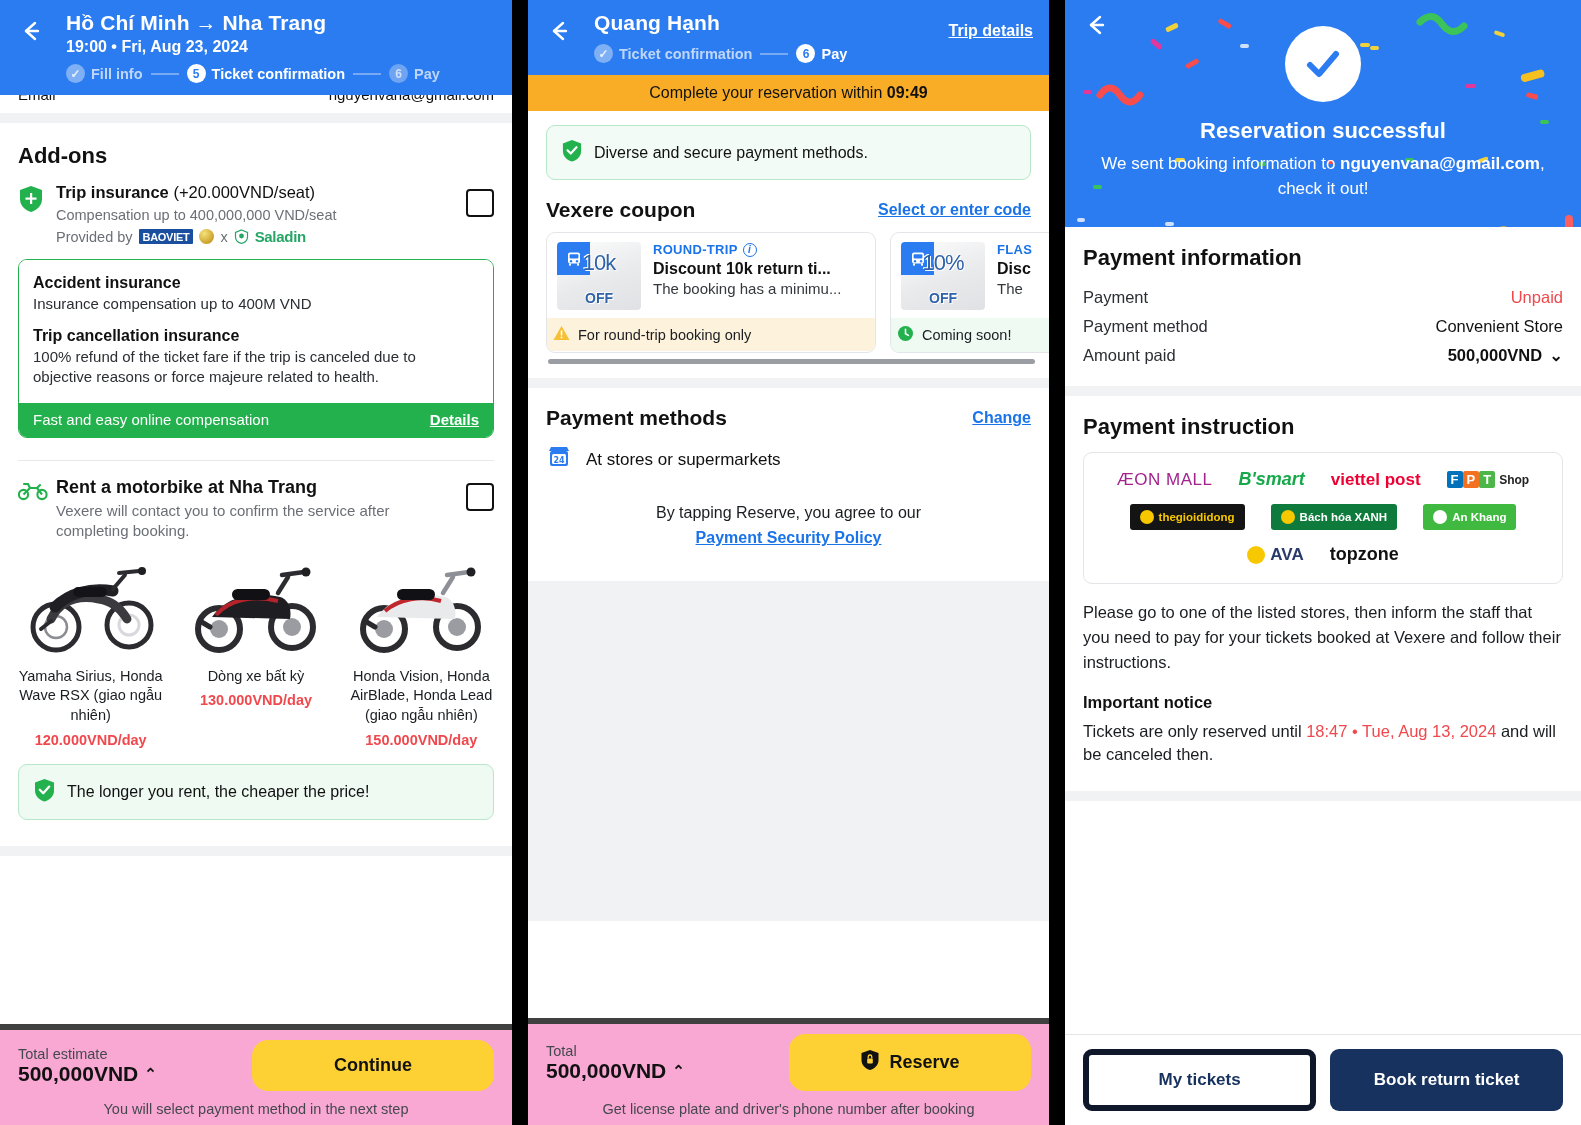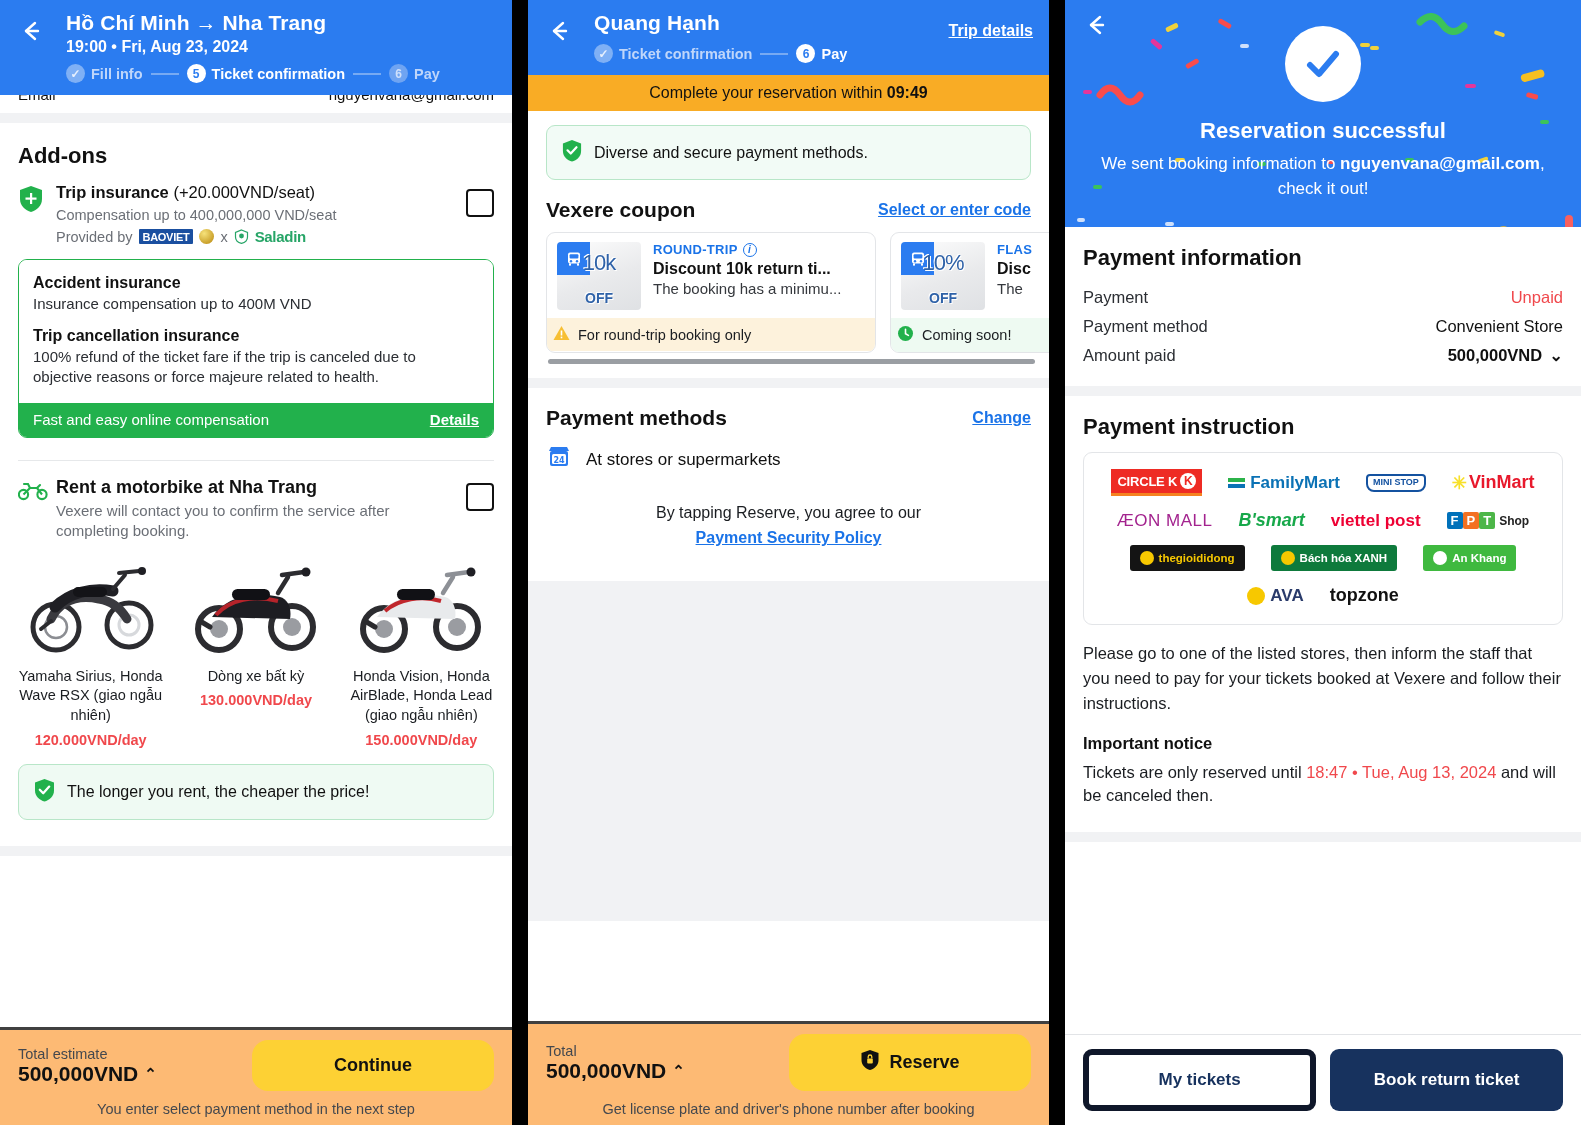--- a/index.html
+++ b/index.html
@@ -77,21 +77,21 @@
 
   .bikes { display:flex; gap:0; padding: 14px 8px 0 8px; }
   .bike { flex:1 1 33.33%; text-align:center; padding: 0 6px; }
   .bike-img { height:108px; display:flex; align-items:center; justify-content:center; }
   .bike-name { font-size:14.5px; color:#1a1d21; line-height:1.35; margin-top:4px; }
   .bike-price { font-size:14.5px; font-weight:bold; color:#f0484c; margin-top:6px; }
 
   .tip { margin: 16px 18px 0 18px; border:1px solid #b8e6c8; background:#effaf3; border-radius:9px;
     padding: 13px 14px; display:flex; align-items:center; gap:11px; font-size:16px; color:#111; }
 
-  .footer { border-top:3px solid #404040; background:#fdba74; padding: 10px 18px 8px 18px; }
+  .footer { border-top:6px solid #404040; background:#f9a8d4; padding: 10px 18px 8px 18px; }
   .footer-top { display:flex; align-items:center; justify-content:space-between; }
   .tot-label { font-size:14.5px; color:#44484e; }
   .tot-value { font-size:21px; font-weight:bold; color:#111; display:flex; align-items:center; gap:6px; }
   .caret-up { font-size:15px; font-weight:bold; }
   .btn-yellow {
     background:#fdd134; color:#111; font-size:18px; font-weight:bold; border:none;
     border-radius:16px; padding: 15px 0; width: 242px; cursor:pointer; text-align:center;
     display:flex; align-items:center; justify-content:center; gap:9px;
   }
   .footer-note { text-align:center; font-size:14.5px; color:#44484e; margin-top: 10px; }
@@ -371,21 +371,21 @@
           <div class="tot-label">Total estimate</div>
           <div class="tot-value">
             <span>500,000VND</span>
             <span class="caret-up">⌃</span>
           </div>
         </div>
         <button class="btn-yellow">
           <span>Continue</span>
         </button>
       </div>
-      <div class="footer-note">You enter select payment method in the next step</div>
+      <div class="footer-note">You will select payment method in the next step</div>
     </div>
   </div>
 
   <div class="gap"></div>
 
   <div class="panel p2">
     <div class="blue-header">
       <div class="back-arrow">
         <svg width="30" height="30" viewBox="0 0 30 30">
             <path d="M19 7 L10 15 L19 23" fill="none" stroke="#fff" stroke-width="2.4" stroke-linecap="round" stroke-linejoin="round"></path>
@@ -628,40 +628,20 @@
         </span>
       </div>
 
       <div style="height:16px"></div>
       <div class="divider-bar"></div>
 
       <div class="pi-title">Payment instruction</div>
 
       <div class="logo-box">
         <div class="logo-row">
-          <span class="lg lg-circlek">
-            <span>CIRCLE K</span>
-              <span class="kk">K</span>
-          </span>
-          <span class="lg lg-fm">
-            <span class="fm-bars">
-                <i style="background:#2cb34a"></i>
-                <i style="background:#0b72b5"></i>
-              </span>
-            <span>FamilyMart</span>
-          </span>
-          <span class="lg lg-ministop">
-            <span>MINI STOP</span>
-          </span>
-          <span class="lg lg-vinmart">
-            <span class="star">✳</span>
-            <span>VinMart</span>
-          </span>
-        </div>
-        <div class="logo-row">
           <span class="lg lg-aeon">ÆON MALL</span>
           <span class="lg lg-bsmart">B'smart</span>
           <span class="lg lg-viettel">
             <span class="vt">viettel post</span>
           </span>
           <span class="lg lg-fpt">
             <span class="fpt-l">
                 <i style="background:#0071ba">F</i>
                 <i style="background:#f37021">P</i>
                 <i style="background:#4cb648">T</i>

